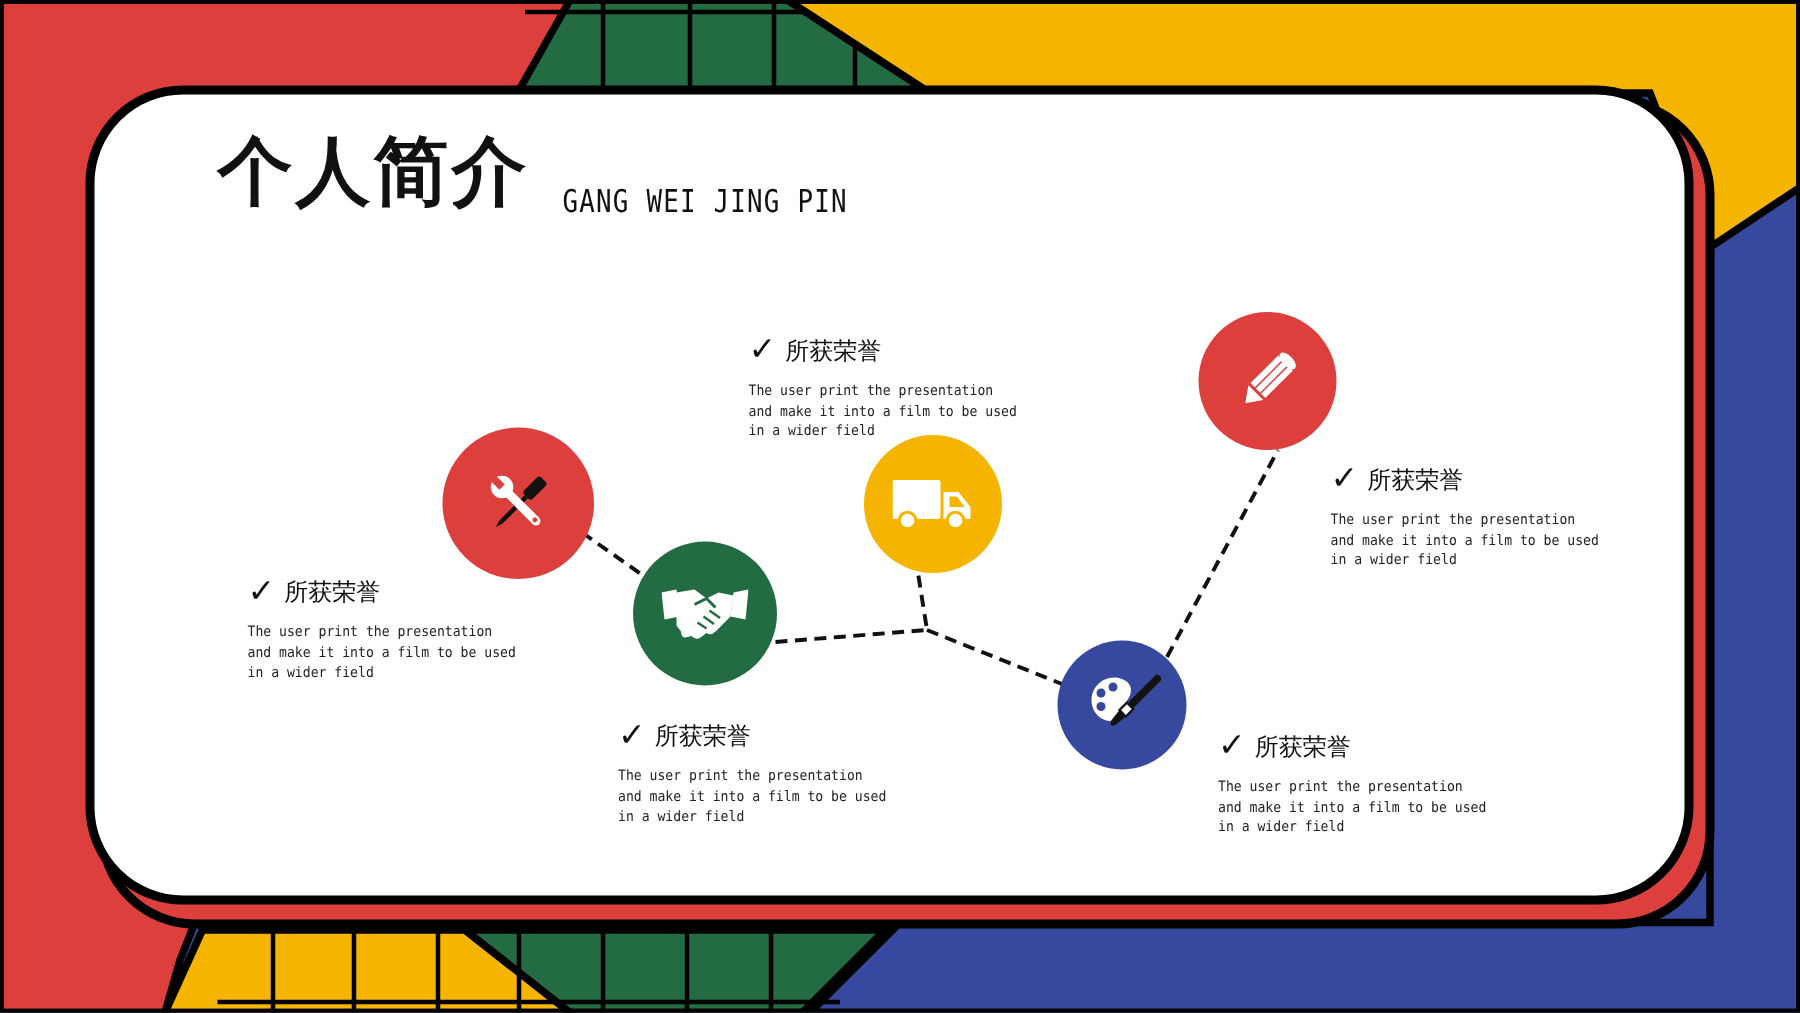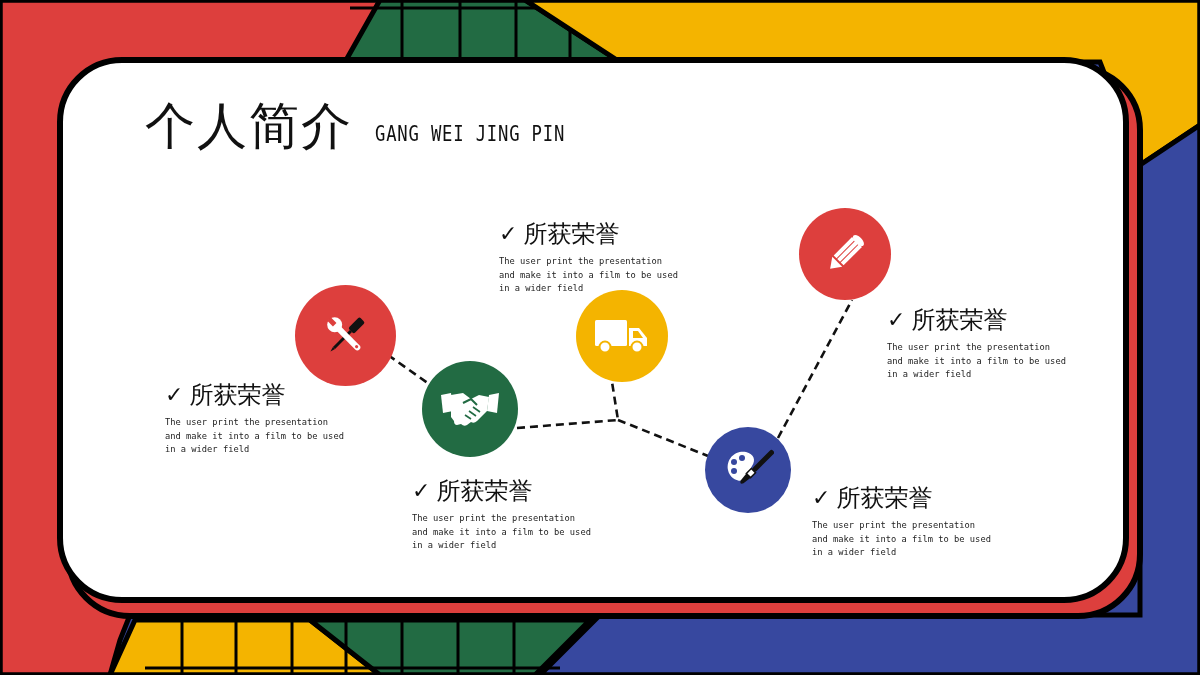--- a/index.html
+++ b/index.html
@@ -1,25 +1,25 @@
 <!DOCTYPE html>
 <html><head>
 <meta charset="utf-8">
 <style>
   html, body { margin:0; padding:0; }
   body { width:1200px; height:675px; overflow:hidden; position:relative; background:#fff; font-family:"DejaVu Sans", sans-serif; }
   #bg { position:absolute; left:0; top:0; width:1200px; height:675px; }
-  .title-cn { position:absolute; left:145px; top:96px; font-size:50px; font-weight:normal; color:#111; letter-spacing:2px; line-height:60px; font-family:"DejaVu Sans", sans-serif; }
+  .title-cn { position:absolute; left:145px; top:84px; font-size:50px; font-weight:bold; color:#111; letter-spacing:2px; line-height:60px; font-family:"DejaVu Sans", sans-serif; }
   .title-en { position:absolute; left:375px; top:122px; font-size:21px; color:#111; letter-spacing:1px; font-family:"DejaVu Sans Mono", monospace; transform:scaleX(0.82); transform-origin:left center; }
   .node { position:absolute; border-radius:50%; display:flex; align-items:center; justify-content:center; }
   .node svg { display:block; }
   .item { position:absolute; width:240px; }
   .item-head { display:flex; align-items:center; gap:6px; }
   .check { font-size:22px; color:#111; line-height:26px; }
-  .item-title { font-size:24px; color:#111; line-height:28px; font-family:"DejaVu Sans", sans-serif; }
+  .item-title { font-size:16px; color:#111; line-height:28px; font-family:"DejaVu Sans", sans-serif; }
   .item-desc { margin-top:6px; font-size:9.5px; line-height:13.5px; color:#222; font-family:"DejaVu Sans Mono", monospace; white-space:pre-line; transform:scaleX(0.92); transform-origin:left top; }
 </style>
 </head>
 <body>
 
 <svg id="bg" viewBox="0 0 1200 675" xmlns="http://www.w3.org/2000/svg">
 
   <rect x="0" y="0" width="1200" height="675" fill="#37489f"></rect>
 
   <polygon points="0,0 380,0 345,75 120,640 110,675 0,675" fill="#dd3f3d" stroke="#000" stroke-width="5"></polygon>

